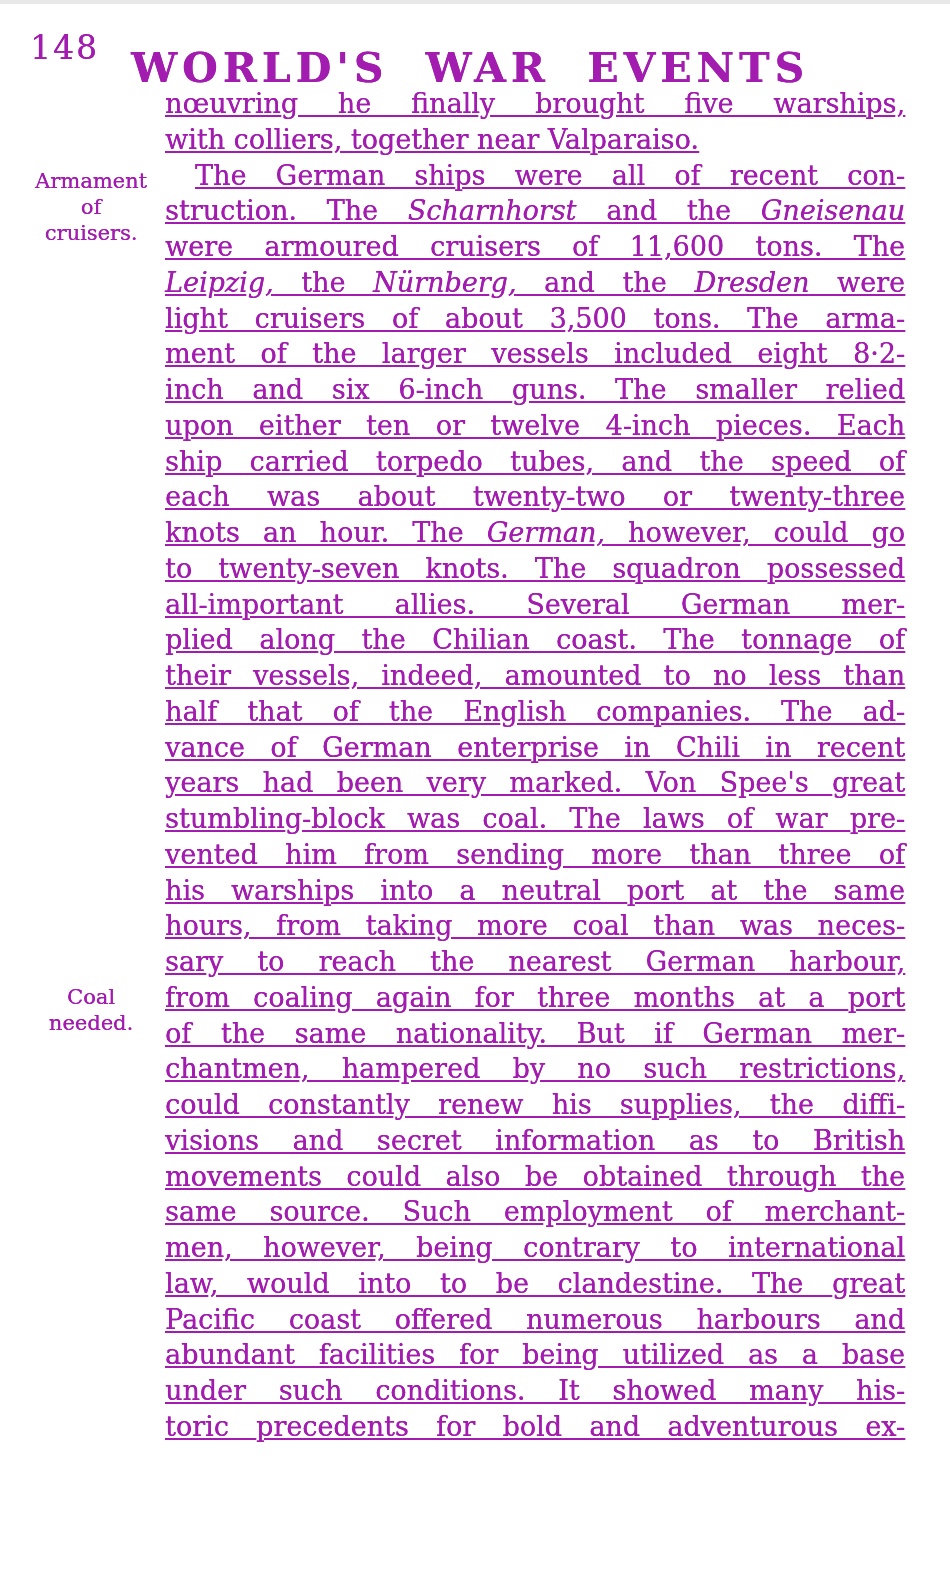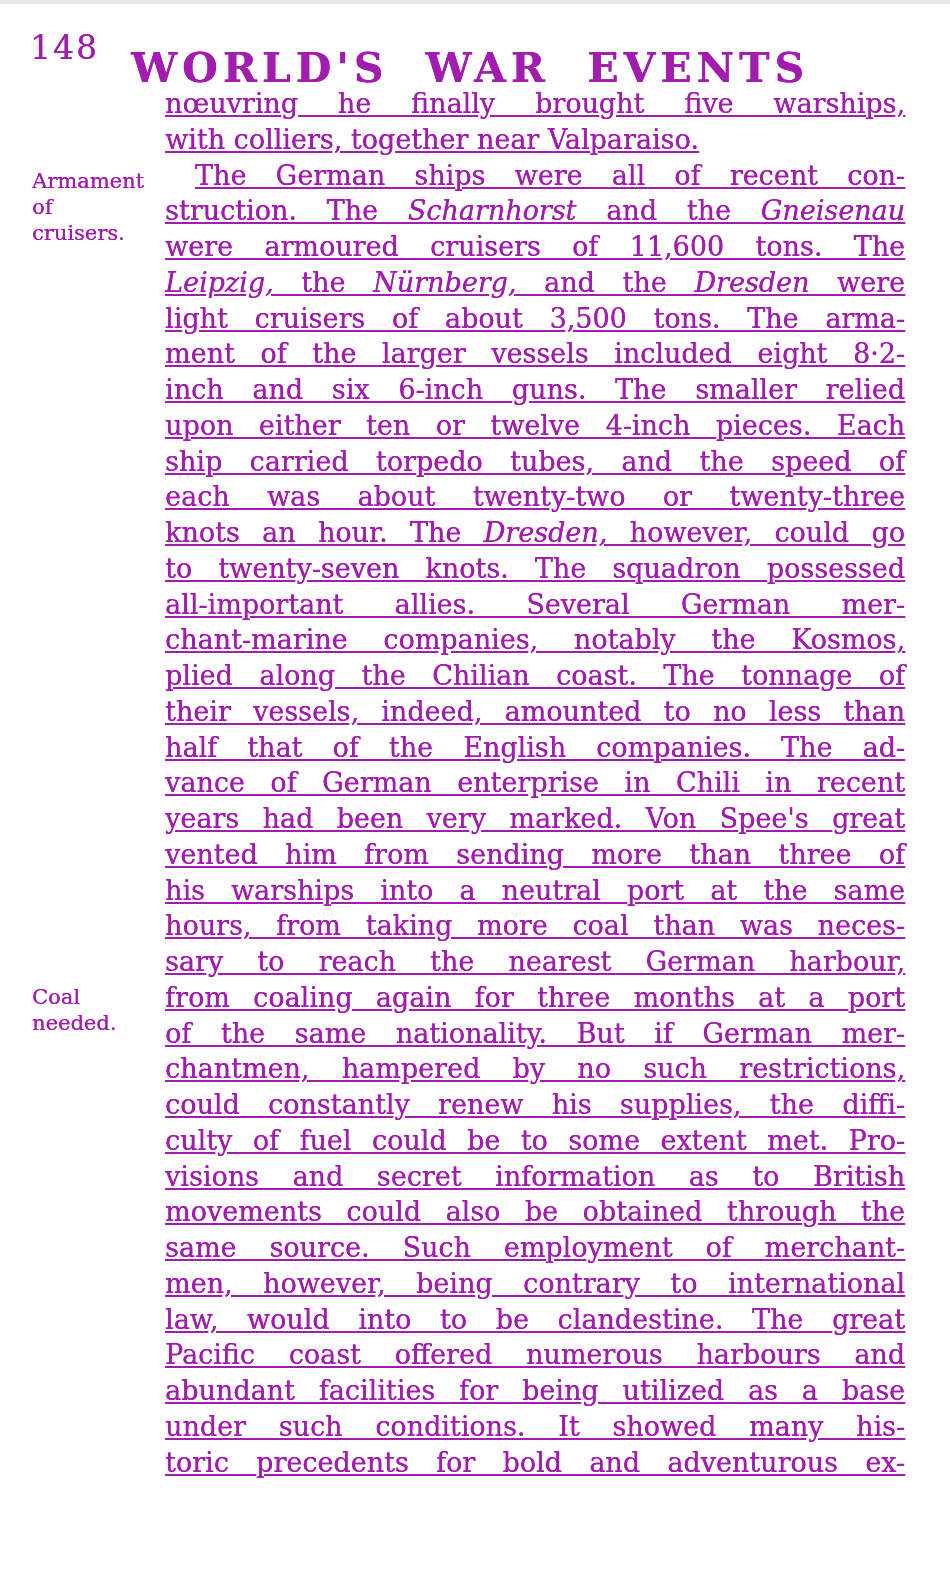--- a/index.html
+++ b/index.html
@@ -28,24 +28,25 @@
     width: 940px;
     text-align: center;
     font-size: 41px;
     font-weight: bold;
     letter-spacing: 5px;
     word-spacing: 18px;
     white-space: nowrap;
   }
   .margin-note {
     position: absolute;
-    left: 32px;
+    left: 26px;
     width: 130px;
     font-size: 21px;
     line-height: 26px;
+    text-align: center;
   }
   .note-armament { top: 164px; }
   .note-coal     { top: 980px; }
   .body-text {
     position: absolute;
     left: 165px;
     top: 82px;
     width: 740px;
     font-size: 27px;
     line-height: 35.75px;
@@ -83,38 +84,37 @@
       <div class="bodyline just indent"><span>The German ships were all of recent con-</span></div>
       <div class="bodyline just"><span>struction. The </span><span class="it">Scharnhorst</span><span> and the </span><span class="it">Gneisenau</span></div>
       <div class="bodyline just"><span>were armoured cruisers of 11,600 tons. The</span></div>
       <div class="bodyline just"><span class="it">Leipzig,</span><span> the </span><span class="it">Nürnberg,</span><span> and the </span><span class="it">Dresden</span><span> were</span></div>
       <div class="bodyline just"><span>light cruisers of about 3,500 tons. The arma-</span></div>
       <div class="bodyline just"><span>ment of the larger vessels included eight 8·2-</span></div>
       <div class="bodyline just"><span>inch and six 6-inch guns. The smaller relied</span></div>
       <div class="bodyline just"><span>upon either ten or twelve 4-inch pieces. Each</span></div>
       <div class="bodyline just"><span>ship carried torpedo tubes, and the speed of</span></div>
       <div class="bodyline just"><span>each was about twenty-two or twenty-three</span></div>
-      <div class="bodyline just"><span>knots an hour. The </span><span class="it">Dresden,</span><span> however, could go</span></div>
+      <div class="bodyline just"><span>knots an hour. The </span><span class="it">German,</span><span> however, could go</span></div>
       <div class="bodyline just"><span>to twenty-seven knots. The squadron possessed</span></div>
       <div class="bodyline just"><span>all-important allies. Several German mer-</span></div>
-      <div class="bodyline just"><span>chant-marine companies, notably the Kosmos,</span></div>
       <div class="bodyline just"><span>plied along the Chilian coast. The tonnage of</span></div>
       <div class="bodyline just"><span>their vessels, indeed, amounted to no less than</span></div>
       <div class="bodyline just"><span>half that of the English companies. The ad-</span></div>
       <div class="bodyline just"><span>vance of German enterprise in Chili in recent</span></div>
       <div class="bodyline just"><span>years had been very marked. Von Spee's great</span></div>
+      <div class="bodyline just"><span>stumbling-block was coal. The laws of war pre-</span></div>
       <div class="bodyline just"><span>vented him from sending more than three of</span></div>
       <div class="bodyline just"><span>his warships into a neutral port at the same</span></div>
       <div class="bodyline just"><span>hours, from taking more coal than was neces-</span></div>
       <div class="bodyline just"><span>sary to reach the nearest German harbour,</span></div>
       <div class="bodyline just"><span>from coaling again for three months at a port</span></div>
       <div class="bodyline just"><span>of the same nationality. But if German mer-</span></div>
       <div class="bodyline just"><span>chantmen, hampered by no such restrictions,</span></div>
       <div class="bodyline just"><span>could constantly renew his supplies, the diffi-</span></div>
-      <div class="bodyline just"><span>culty of fuel could be to some extent met. Pro-</span></div>
       <div class="bodyline just"><span>visions and secret information as to British</span></div>
       <div class="bodyline just"><span>movements could also be obtained through the</span></div>
       <div class="bodyline just"><span>same source. Such employment of merchant-</span></div>
       <div class="bodyline just"><span>men, however, being contrary to international</span></div>
       <div class="bodyline just"><span>law, would into to be clandestine. The great</span></div>
       <div class="bodyline just"><span>Pacific coast offered numerous harbours and</span></div>
       <div class="bodyline just"><span>abundant facilities for being utilized as a base</span></div>
       <div class="bodyline just"><span>under such conditions. It showed many his-</span></div>
       <div class="bodyline just"><span>toric precedents for bold and adventurous ex-</span></div>
     </div>

